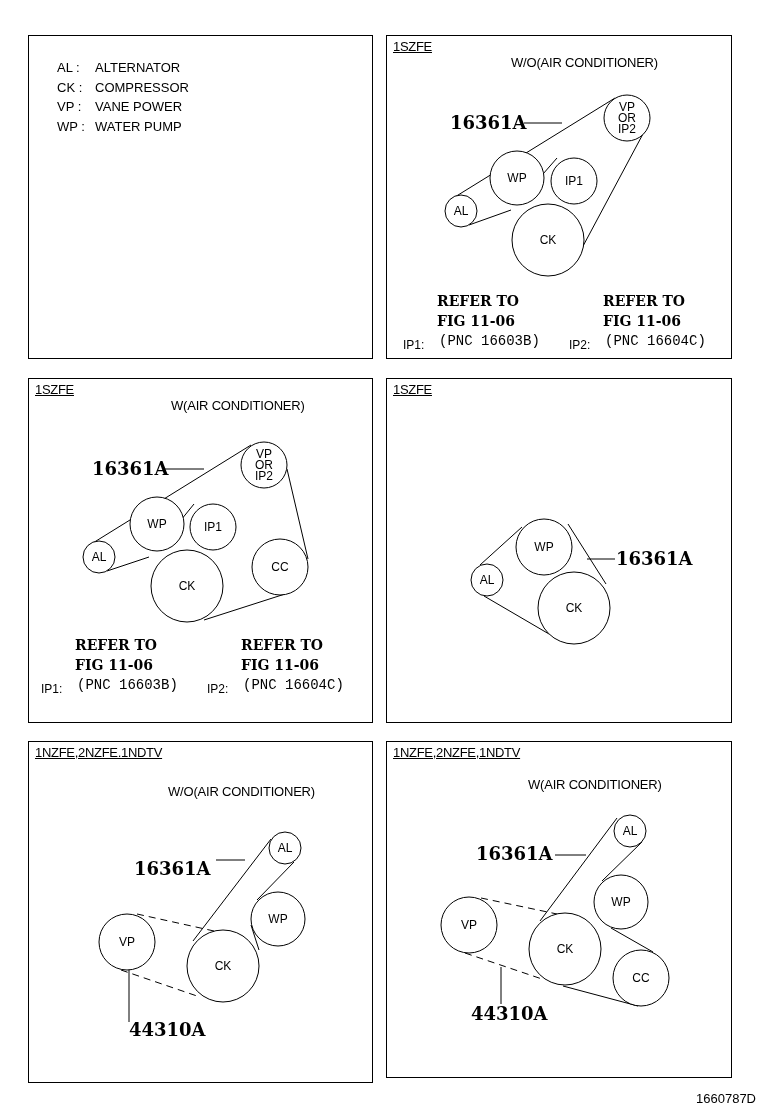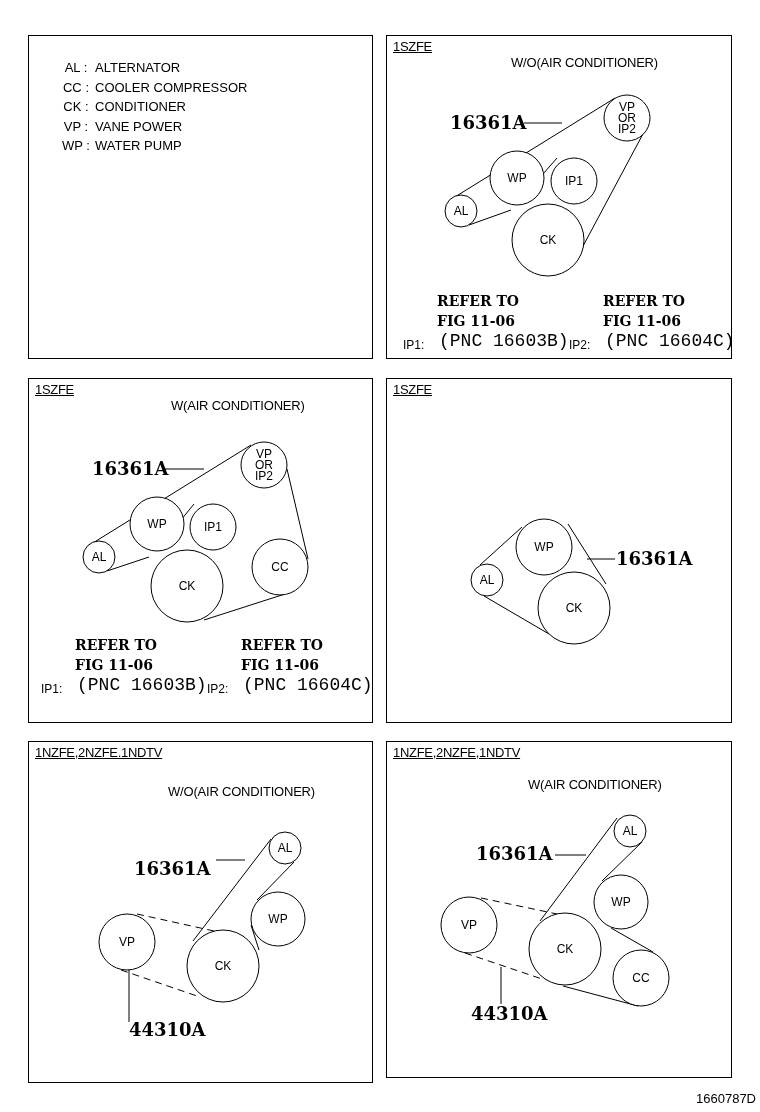--- a/index.html
+++ b/index.html
@@ -3,47 +3,43 @@
 <meta charset="utf-8">
 <style>
   html, body { margin: 0; padding: 0; background: #ffffff; }
   body { width: 760px; height: 1112px; position: relative; overflow: hidden;
          font-family: "Liberation Sans", sans-serif; color: #000; }
   .panel { position: absolute; border: 1px solid #000; background: #fff; box-sizing: border-box; }
   .panel svg { position: absolute; left: 0; top: 0; }
   .engine { position: absolute; left: 6px; top: 3px; font-size: 13px; text-decoration: underline; letter-spacing: -0.3px; }
   .cond { position: absolute; font-size: 13px; white-space: nowrap; letter-spacing: -0.2px; }
   .legend { position: absolute; left: 28px; top: 22px; font-size: 13px; line-height: 19.5px; }
-  .legend-row { display: flex; text-align: center; }
+  .legend-row { display: flex; }
   .legend-row .code { width: 38px; }
   .note { position: absolute; font-size: 13px; line-height: 19.5px; }
   .note .key { position: absolute; left: 0; top: 0; font-size: 12px; margin-top: 44px; }
   .note .ref { position: absolute; left: 34px; top: 0; font-family: "DejaVu Serif", serif; font-weight: bold; font-size: 14px; white-space: nowrap; }
   .note .ref2 { top: 20px; }
-  .note .pnc { position: absolute; left: 36px; top: 40px; font-family: "Liberation Mono", monospace; font-size: 18px; white-space: nowrap; }
+  .note .pnc { position: absolute; left: 36px; top: 40px; font-family: "Liberation Mono", monospace; font-size: 14px; white-space: nowrap; }
   .partno { font-family: "DejaVu Serif", serif; font-weight: bold; font-size: 18px; }
   .pulley-label { font-family: "Liberation Sans", sans-serif; font-size: 12px; }
   .figno { position: absolute; right: 4px; bottom: 6px; font-size: 13px; }
 </style>
 </head>
 <body>
 
 <div class="panel" style="left:28px;top:35px;width:345px;height:324px;">
   <div class="legend">
     <div class="legend-row">
         <span class="code"><span>AL</span> <span>:</span></span>
         <span>ALTERNATOR</span>
       </div>
     <div class="legend-row">
-        <span class="code"><span>CC</span> <span>:</span></span>
-        <span>COOLER COMPRESSOR</span>
-      </div>
-    <div class="legend-row">
         <span class="code"><span>CK</span> <span>:</span></span>
-        <span>CONDITIONER</span>
+        <span>COMPRESSOR</span>
       </div>
     <div class="legend-row">
         <span class="code"><span>VP</span> <span>:</span></span>
         <span>VANE POWER</span>
       </div>
     <div class="legend-row">
         <span class="code"><span>WP</span> <span>:</span></span>
         <span>WATER PUMP</span>
       </div>
   </div>

